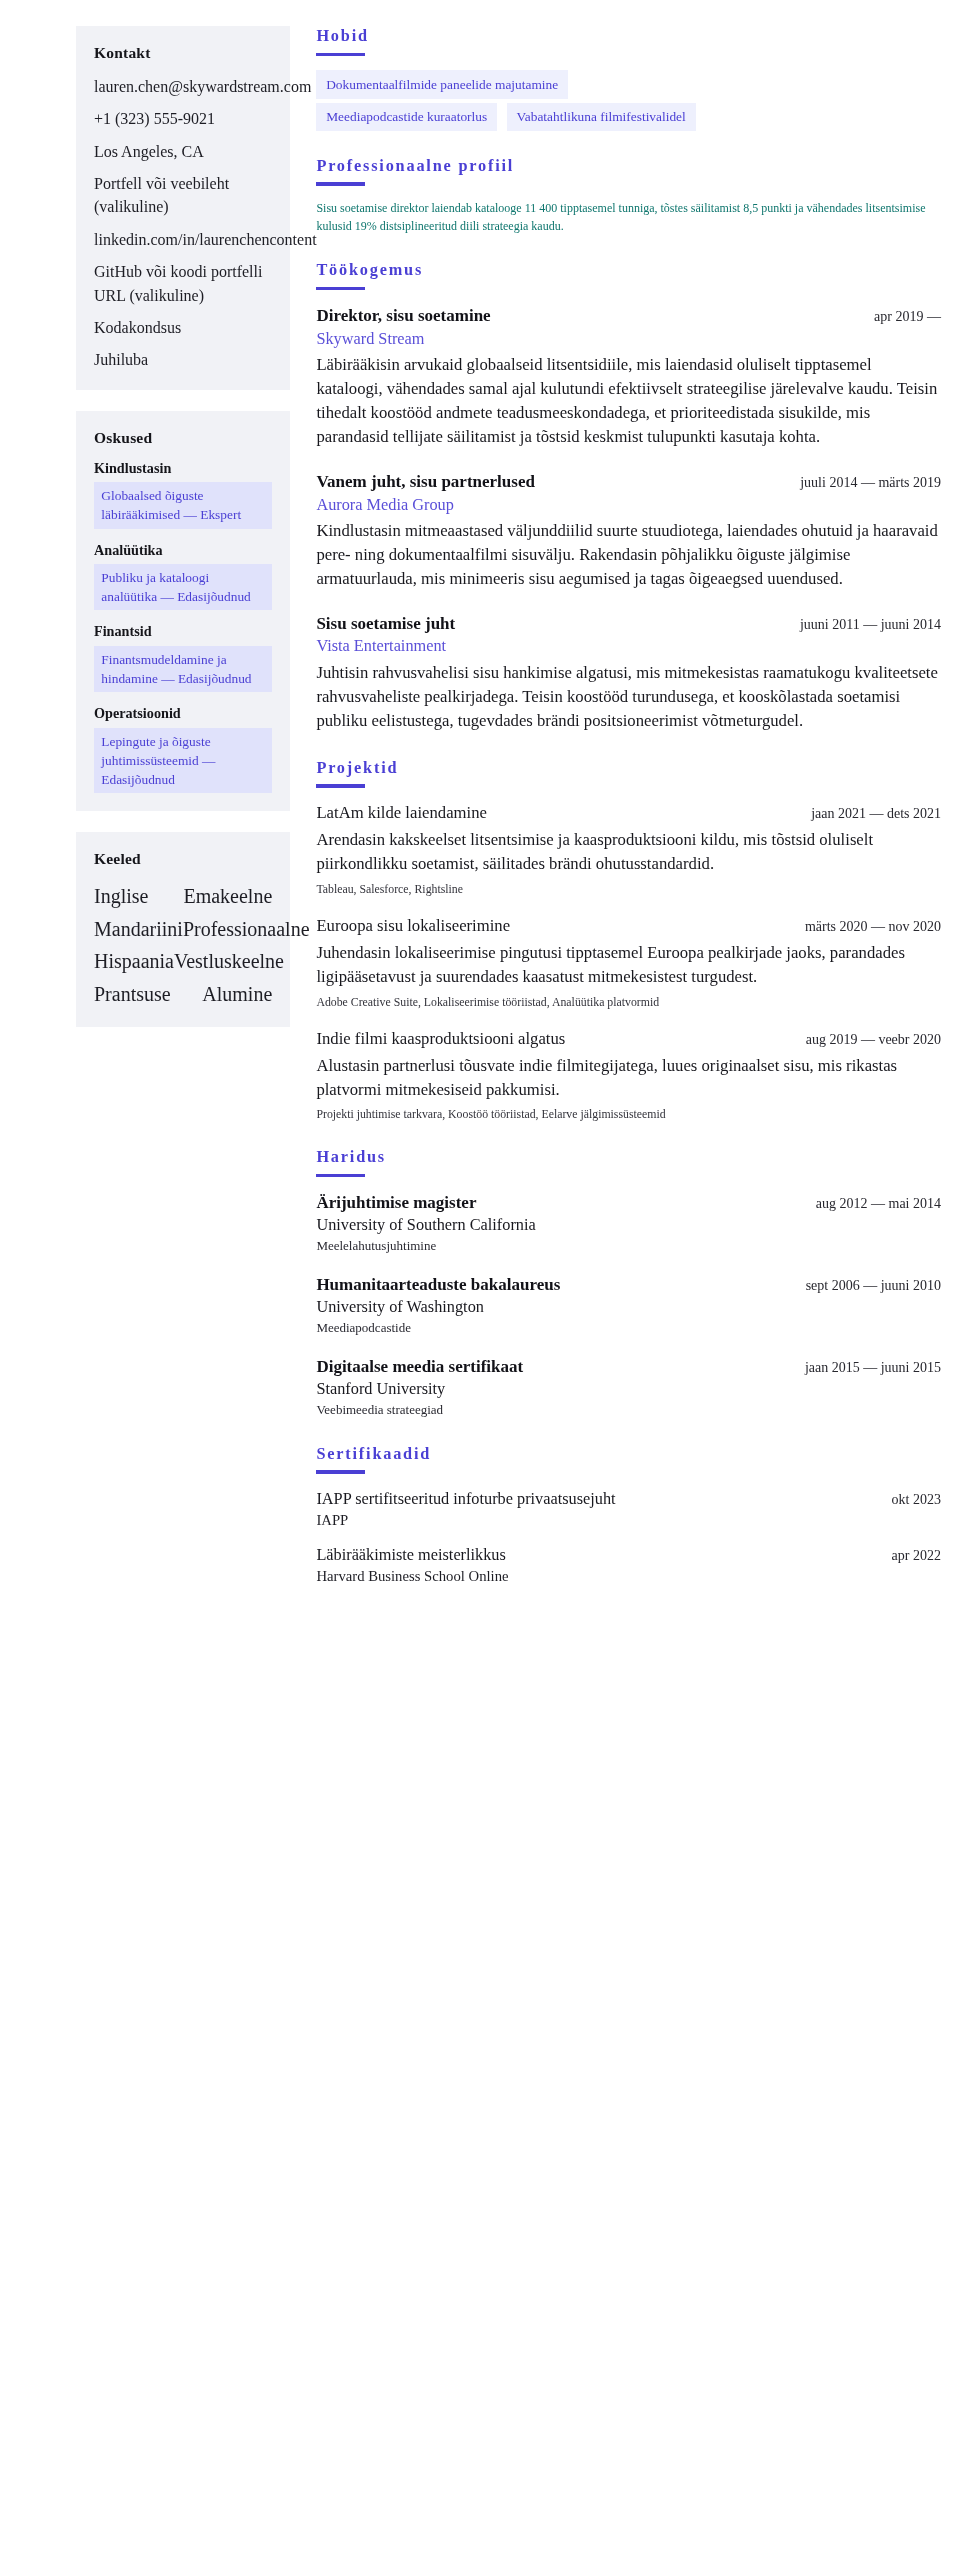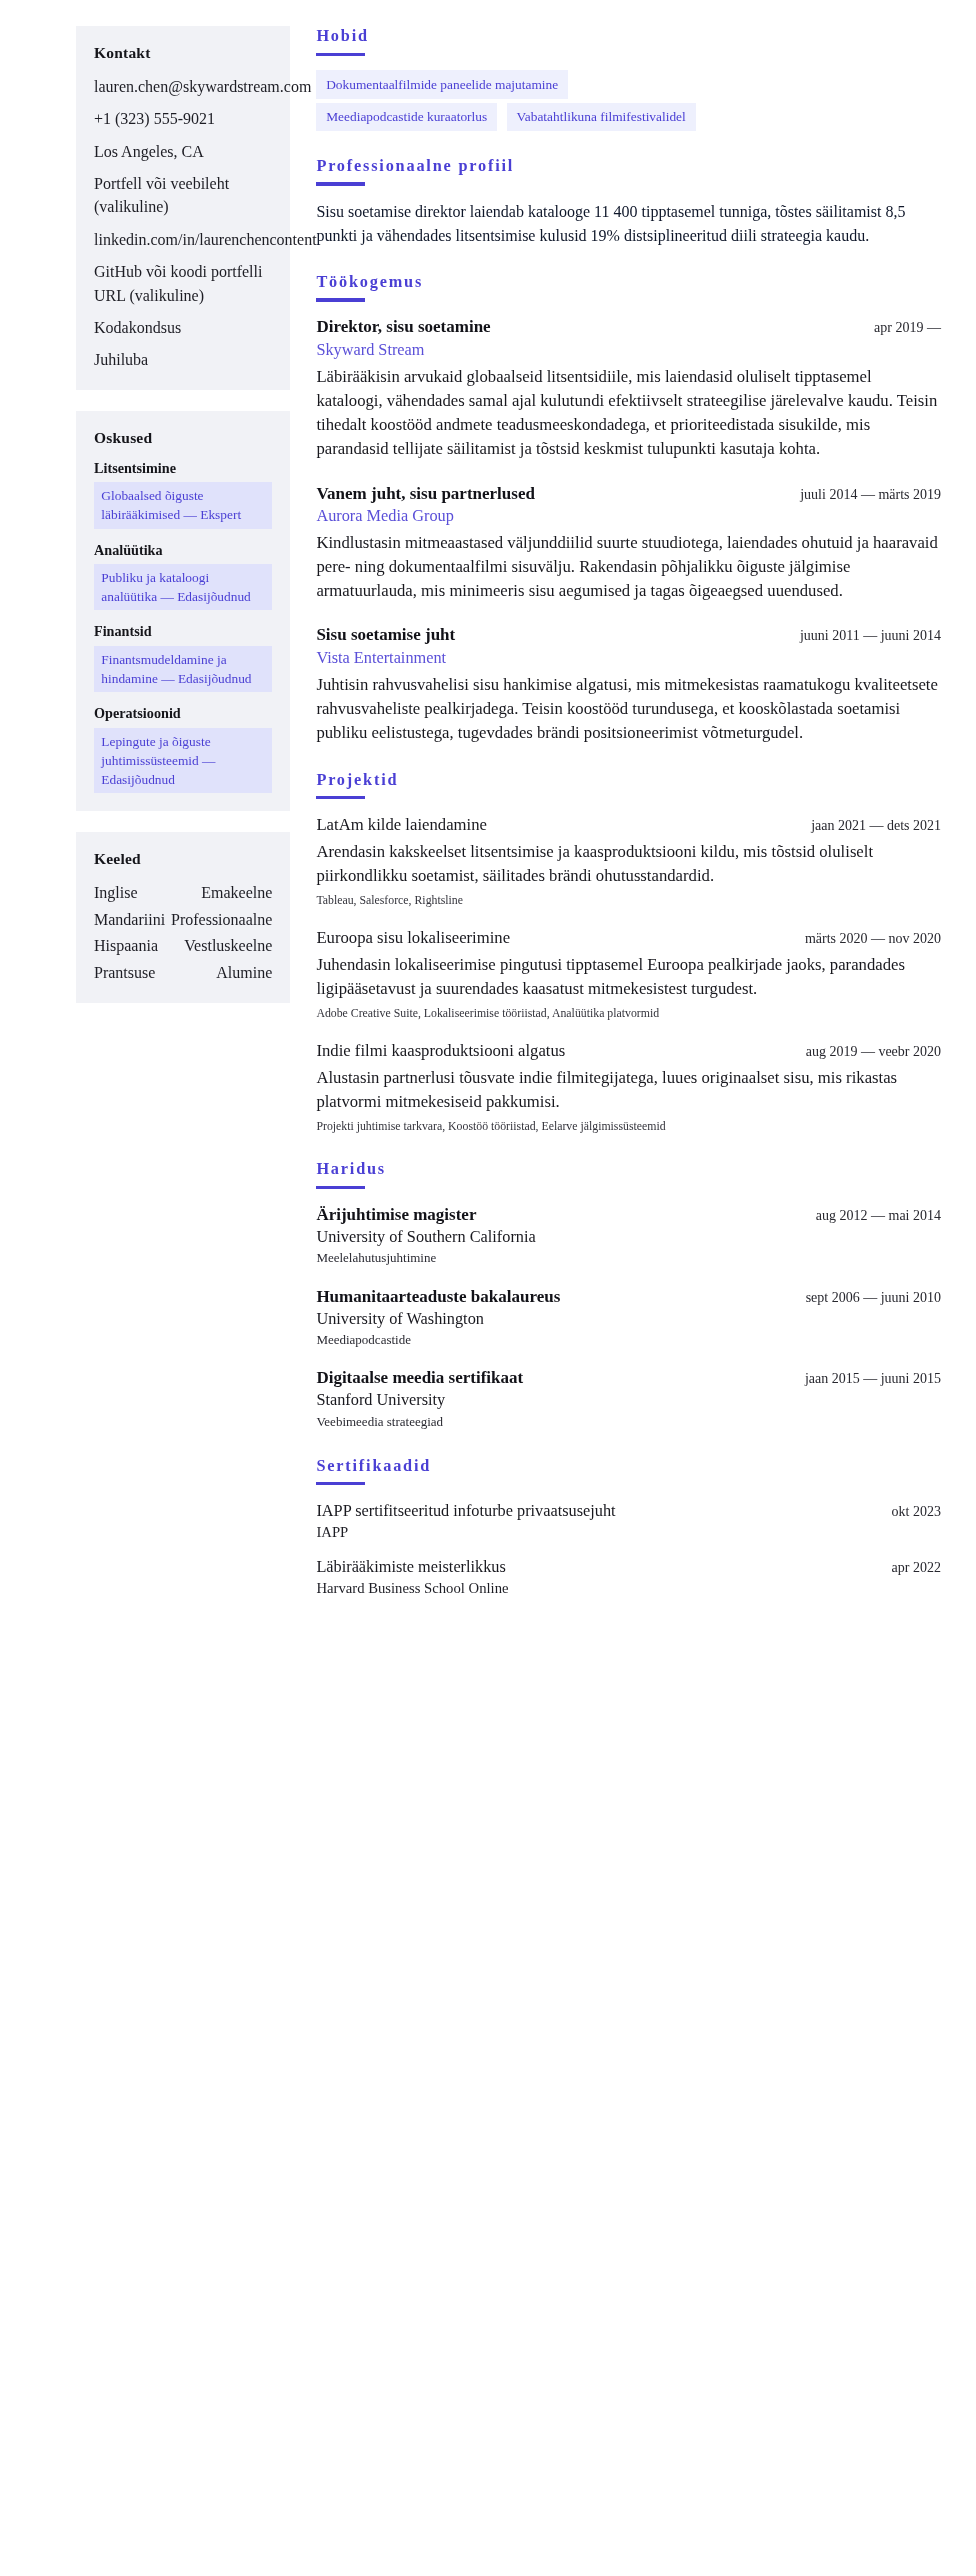--- a/index.html
+++ b/index.html
@@ -98,21 +98,21 @@
     line-height: 1.42;
     padding: 4.1px 7.3px;
     margin-bottom: 4.1px;
   }
   .skill-pill:last-child { margin-bottom: 0; }
 
   .lang-row {
     display: flex;
     justify-content: space-between;
     align-items: baseline;
-    font-size: 16px;
+    font-size: 20px;
     line-height: 1.5;
     color: #1d1d24;
     margin-bottom: 2.4px;
   }
   .lang-row:last-child { margin-bottom: 0; }
   .lang-name { white-space: nowrap; }
   .lang-level { white-space: nowrap; }
 
   
   .section { margin-bottom: 24.4px; }
@@ -138,23 +138,23 @@
   }
   .tag {
     background: #eef0fd;
     color: #4a3fd4;
     font-size: 13.4px;
     line-height: 1.3;
     padding: 5.7px 9.8px;
   }
 
   .summary {
-    font-size: 16px;
+    font-size: 12px;
     line-height: 1.48;
-    color: #0f172a;
+    color: #0f766e;
     margin: 0;
   }
 
   .entry { margin-bottom: 21px; }
   .entry:last-child { margin-bottom: 0; }
   .entry-top {
     display: flex;
     justify-content: space-between;
     align-items: baseline;
     gap: 18px;
@@ -257,21 +257,21 @@
         <div class="contact-line">linkedin.com/in/laurenchencontent</div>
         <div class="contact-line wrap">GitHub või koodi portfelli URL (valikuline)</div>
         <div class="contact-line">Kodakondsus</div>
         <div class="contact-line">Juhiluba</div>
       </div>
 
       <div class="card">
         <div class="card-title">Oskused</div>
 
         <div class="skill-group">
-          <div class="skill-group-name">Litsentsimine</div>
+          <div class="skill-group-name">Kindlustasin</div>
           <span class="skill-pill">Globaalsed õiguste läbirääkimised — Ekspert</span>
         </div>
 
         <div class="skill-group">
           <div class="skill-group-name">Analüütika</div>
           <span class="skill-pill">Publiku ja kataloogi analüütika — Edasijõudnud</span>
         </div>
 
         <div class="skill-group">
           <div class="skill-group-name">Finantsid</div>

